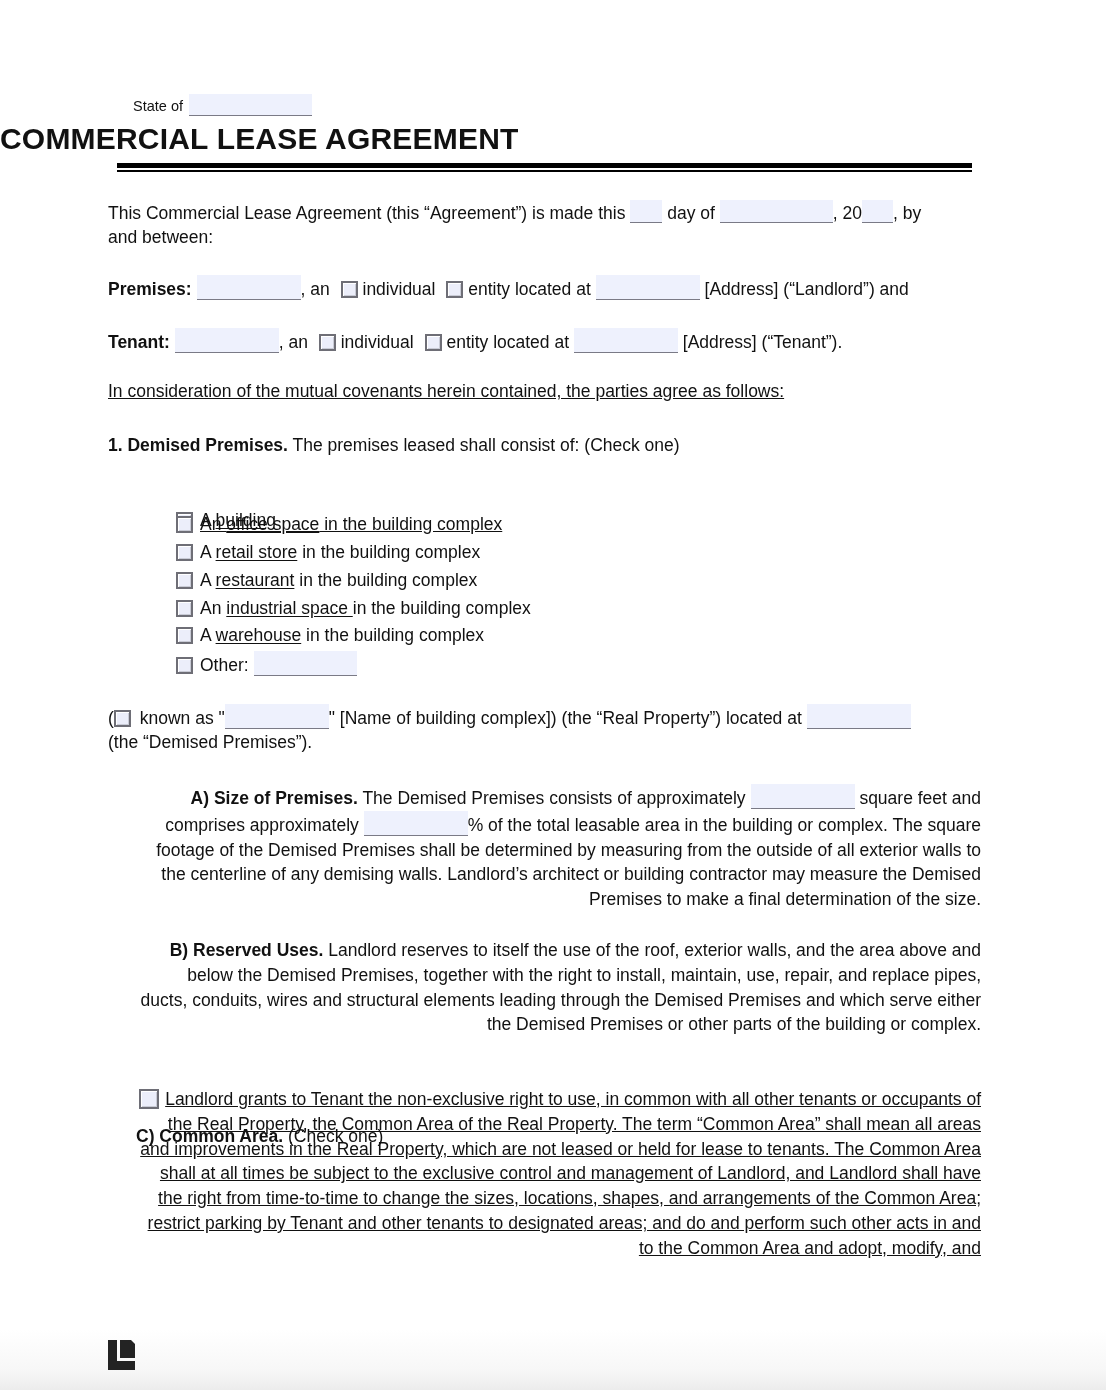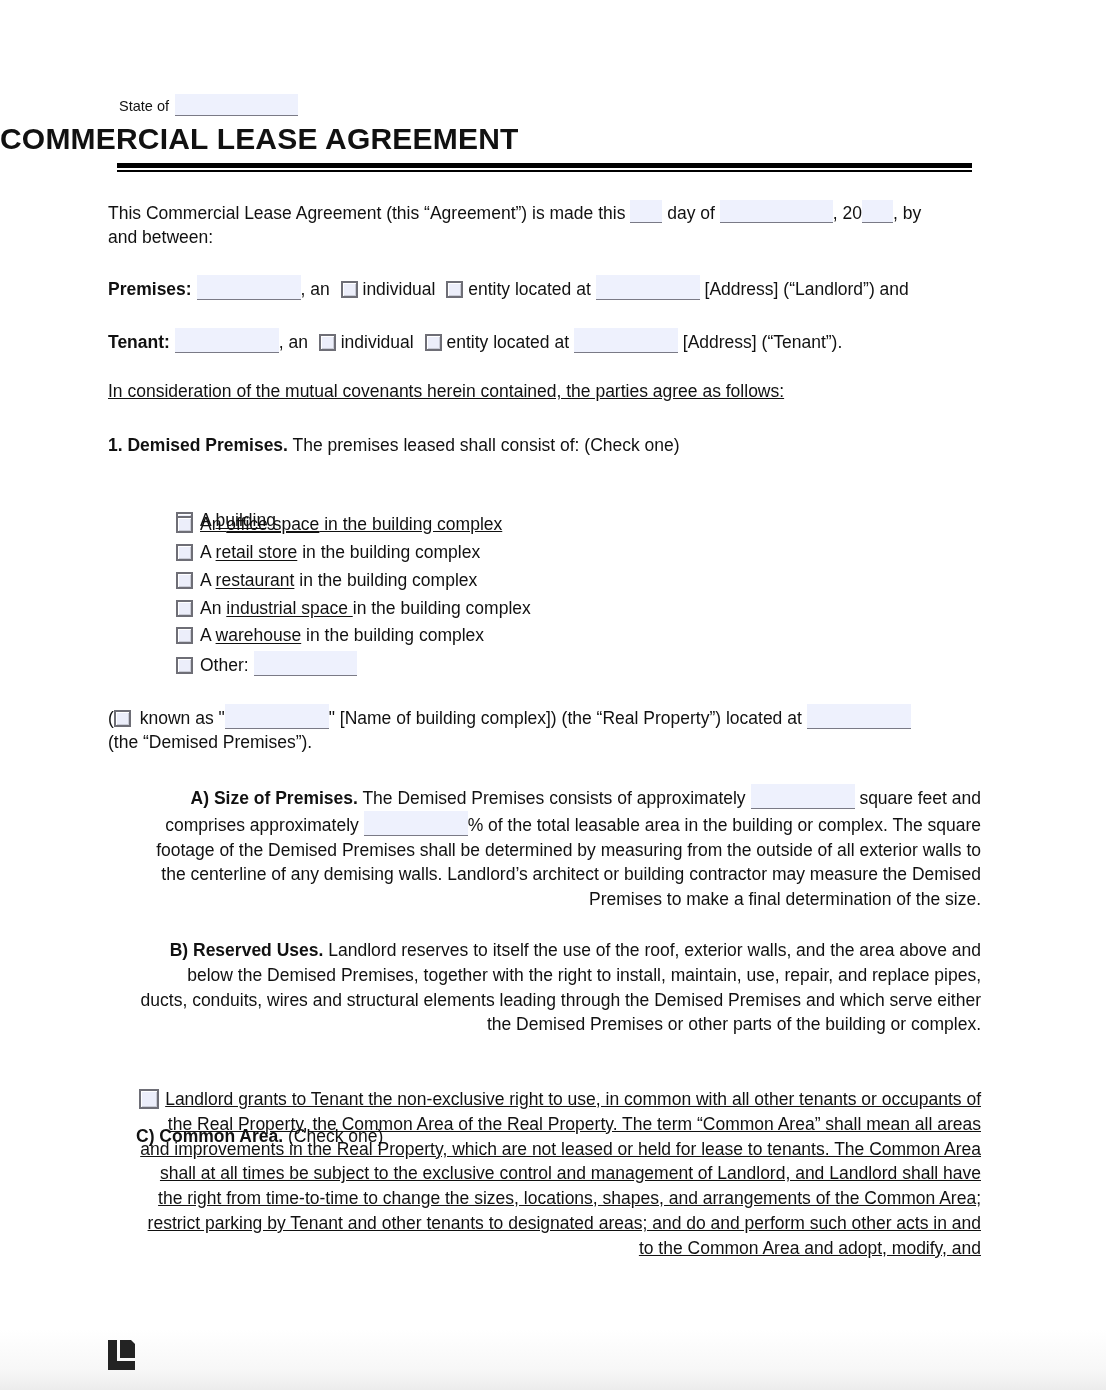--- a/index.html
+++ b/index.html
@@ -30,21 +30,21 @@
   .rule-thick { position:absolute; left:117px; width:855px; height:5px; background:#000; top:163px; }
   .rule-thin { position:absolute; left:117px; width:855px; height:2px; background:#000; top:170px; }
   .para { position:absolute; left:136px; width:845px; font-size:17.5px; line-height:24.8px; white-space:normal;text-align:right; }
   .list-item { position:absolute; left:176px; font-size:17.5px; line-height:24px; white-space:nowrap; }
   .list-item .cb { margin-right:7px; }
   .logo { position:absolute; left:108px; top:1340px; width:28px; height:30px; }
 </style>
 </head>
 <body>
 
-<div class="abs state-label" style="left:119px; top:94px;">
+<div class="abs state-label" style="left:133px; top:94px;">
   <span>State of</span>
   <span class="fld" style="width:123px; height:21px; vertical-align:-5px; margin-left:2px;"></span>
 </div>
 
 <div class="abs title" style="left:0; width:1100px; text-align:left; top:122px;">COMMERCIAL LEASE AGREEMENT</div>
 <div class="rule-thick"></div>
 <div class="rule-thin"></div>
 
 <div class="abs t" style="left:108px; top:200px;">
   <span>This Commercial Lease Agreement (this “Agreement”) is made this</span>

